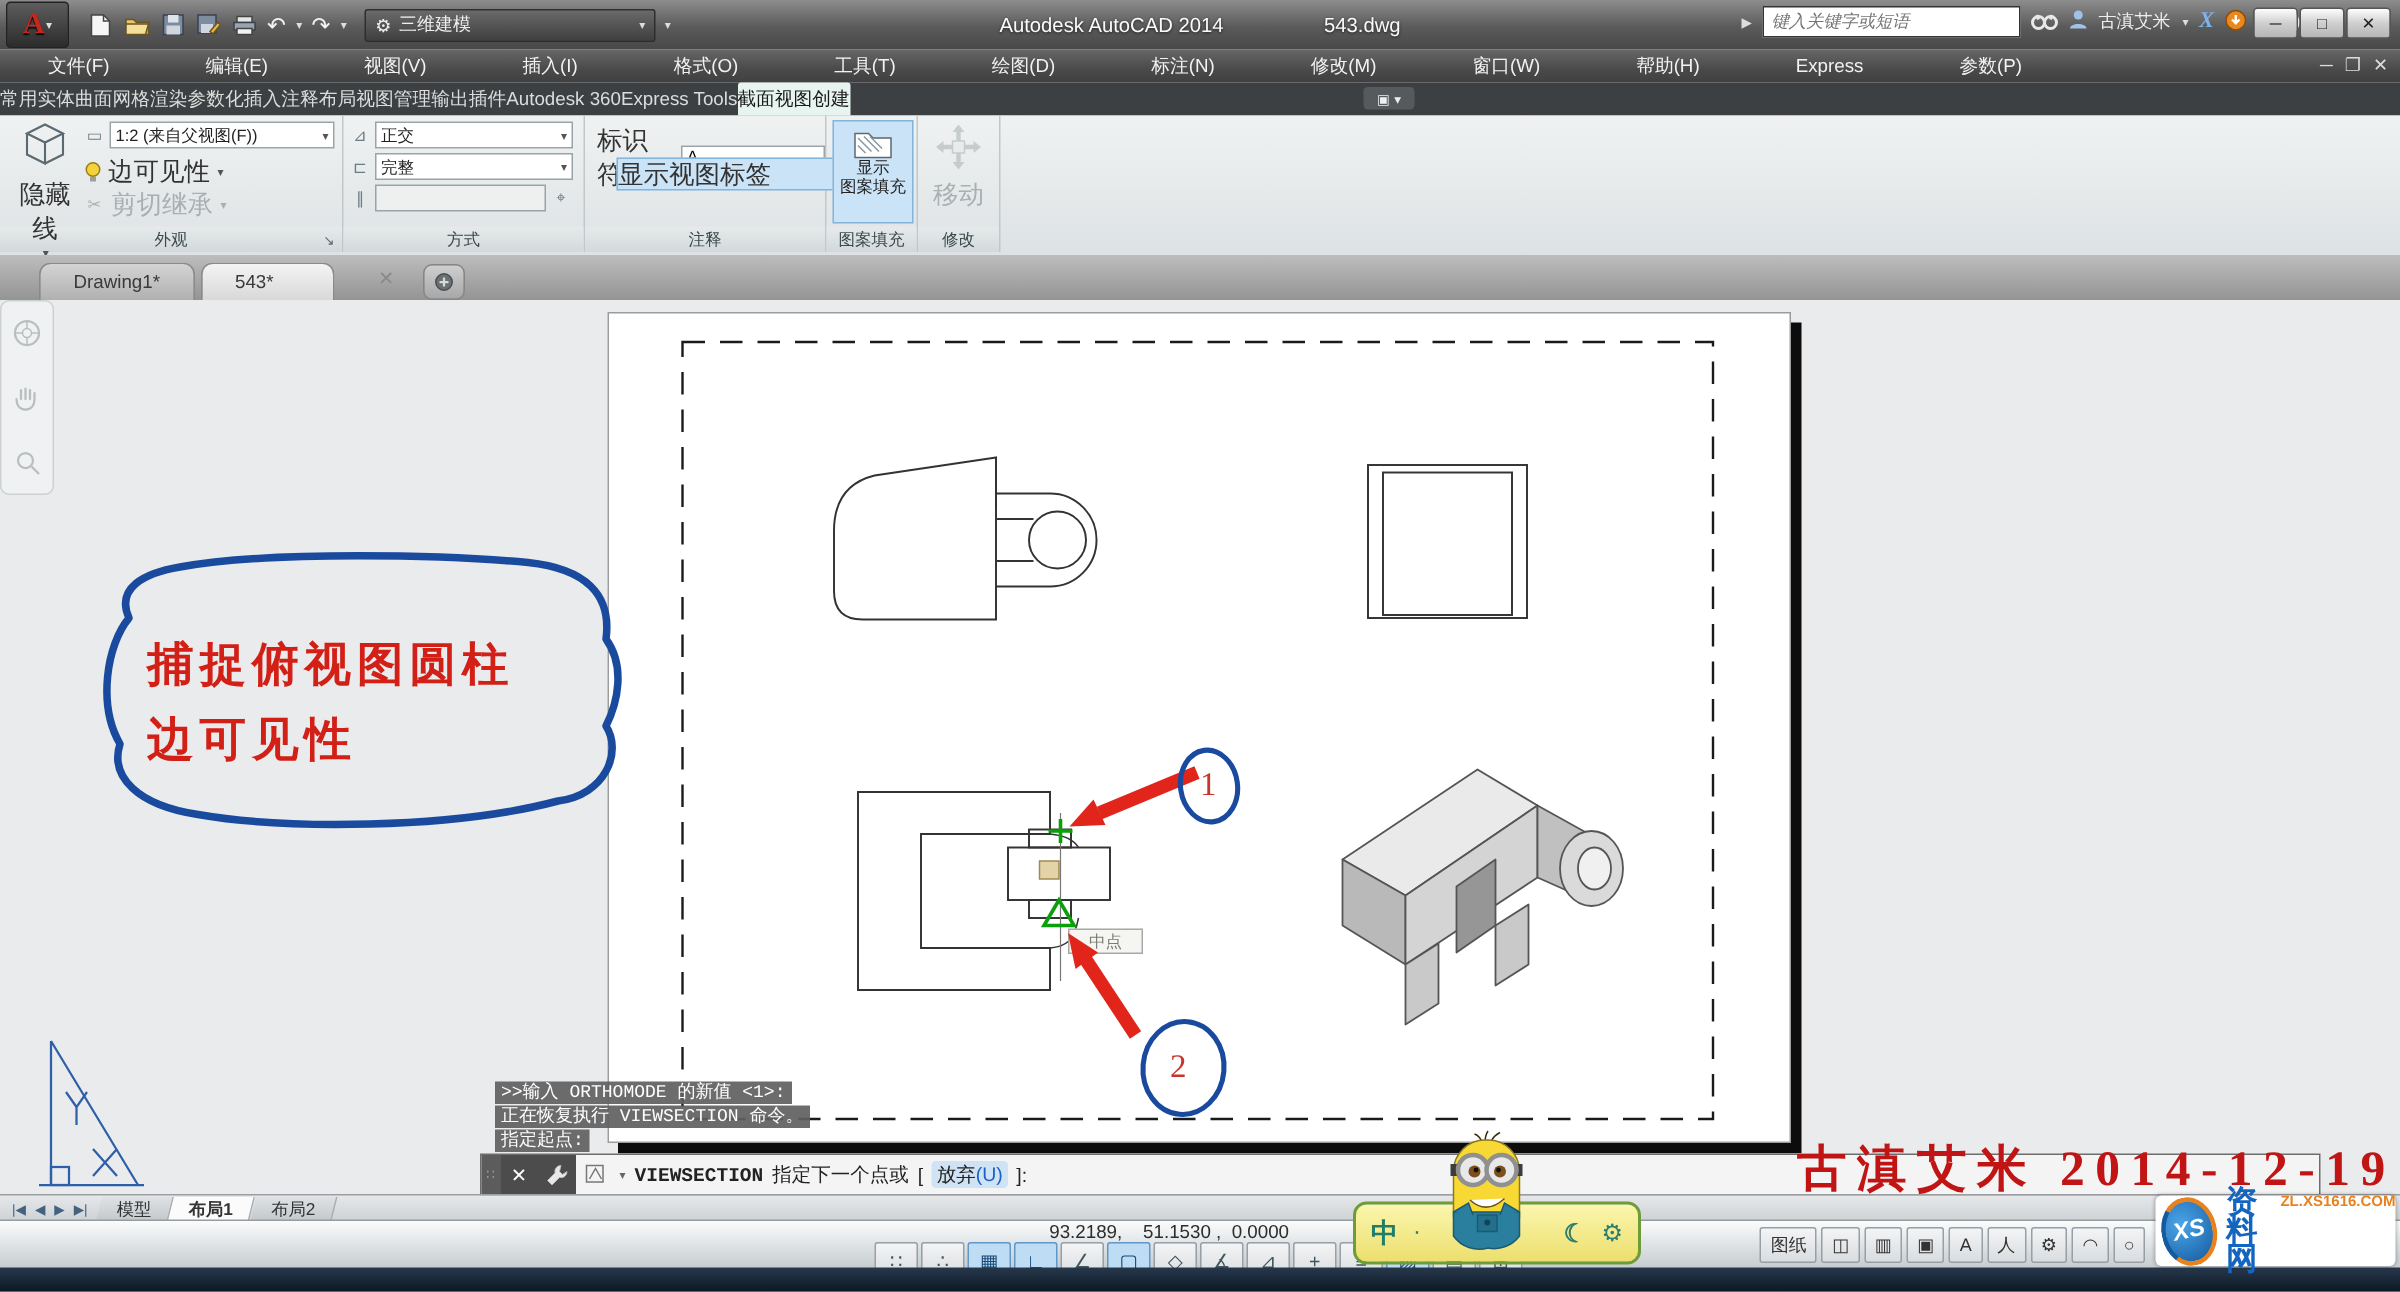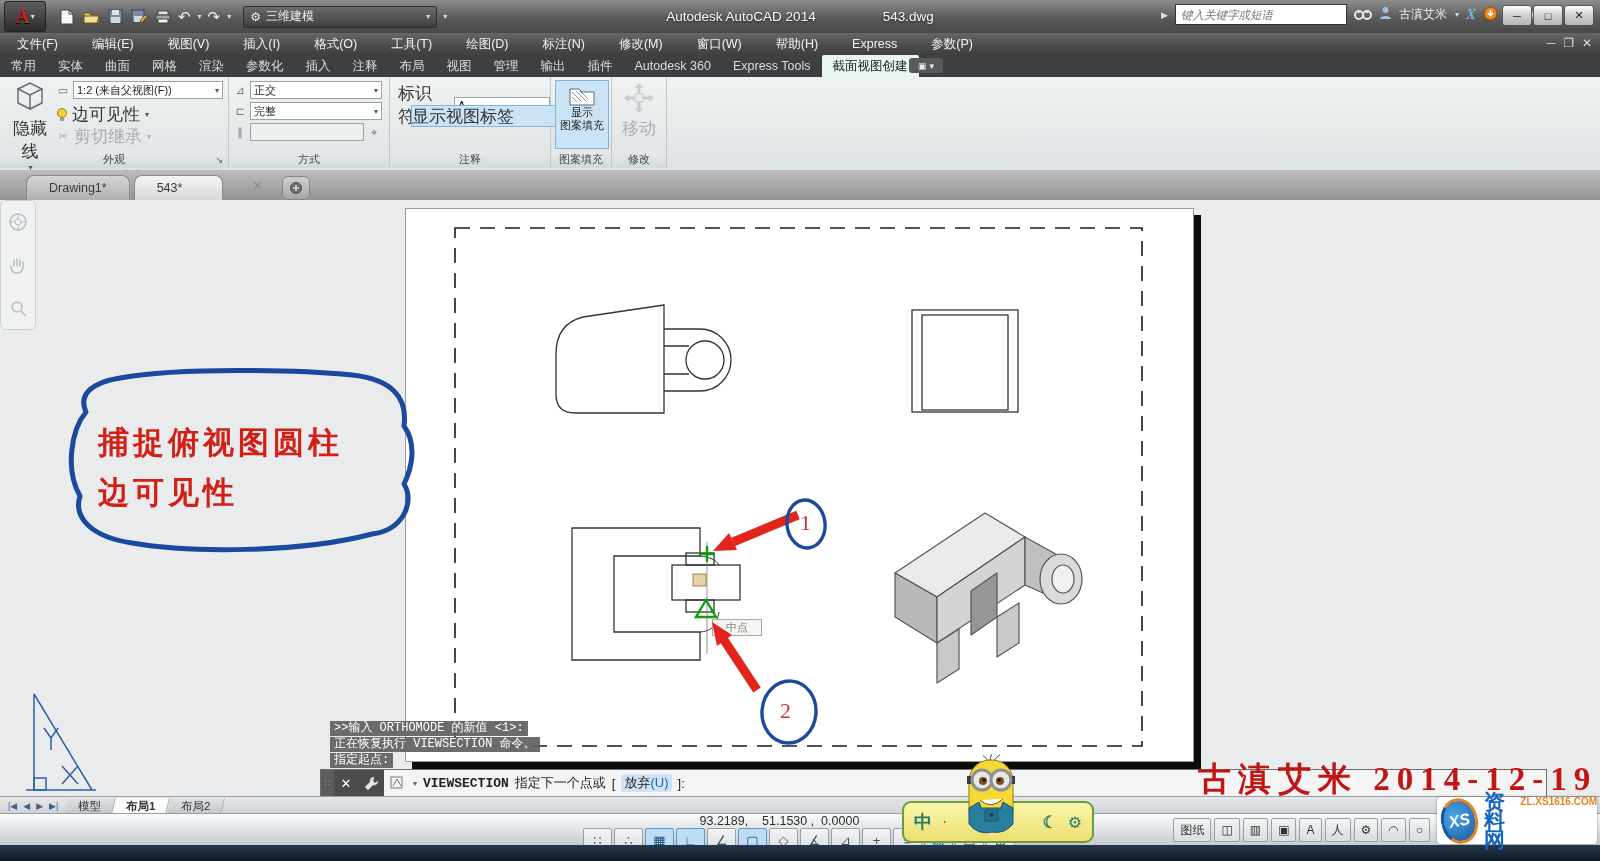--- a/index.html
+++ b/index.html
@@ -18,26 +18,26 @@
   #workspace{margin-left:12px;height:20px;background:linear-gradient(#6a6a6a,#3f3f3f);border:1px solid #2e2e2e;border-radius:2px;display:flex;align-items:center;padding:0 6px;gap:5px;width:180px;color:#eee;font-size:12px;}
   #title-center{position:absolute;left:0;right:0;top:0;height:33px;display:flex;align-items:center;justify-content:center;gap:67px;pointer-events:none;font-size:13.5px;color:#fafafa;text-shadow:0 1px 2px #222;}
   #infocenter{position:absolute;right:55px;top:4px;display:flex;align-items:center;gap:7px;}
   #search-box{width:160px;height:19px;border:1px solid #333;background:#fff;font-size:11.5px;font-style:italic;color:#888;padding:0 5px;}
   .tb-user{color:#eee;font-size:12px;}
   #win-controls{position:absolute;right:6px;top:5px;display:flex;gap:1px;}
   .winbtn{width:28px;height:19px;background:linear-gradient(#fdfdfd,#cfcfcf 50%,#b5b5b5);border:1px solid #555;border-radius:3px;display:flex;align-items:center;justify-content:center;font-size:11px;color:#222;}
 
   
   #menubar{left:0;top:33px;width:1600px;height:22px;background:linear-gradient(#676767,#4a4a4a 60%,#404040);display:flex;align-items:center;color:#f2f2f2;font-size:12.5px;}
-  #menubar .mitem{padding:0 17px;height:22px;display:flex;align-items:center;}
+  #menubar .mitem{padding:0 32px;height:22px;display:flex;align-items:center;}
   #doc-controls{position:absolute;right:8px;top:36px;display:flex;gap:8px;color:#ddd;font-size:12px;}
 
   
   #ribbontabs{left:0;top:55px;width:1600px;height:22px;background:#3d4042;display:flex;align-items:flex-end;color:#dcdcdc;font-size:12.5px;}
-  .rtab{padding:3px 11px;height:16px;display:flex;align-items:center;}
+  .rtab{padding:3px 0;height:16px;display:flex;align-items:center;}
   .rtab.active{background:#e7f4f0;color:#1b1b1b;border-radius:2px 2px 0 0;}
   #rtab-overflow{margin-left:14px;margin-bottom:2px;width:34px;height:15px;background:#565a5c;border-radius:3px;display:flex;align-items:center;justify-content:center;gap:3px;color:#eee;font-size:9px;}
 
   
   #ribbonbody{left:0;top:77px;width:1600px;height:93px;background:linear-gradient(#f0f2f2,#dde2e4);border-bottom:2px solid #8fd2c7;display:flex;}
   .rpanel{height:91px;border-right:1px solid #c2c8ca;display:flex;flex-direction:column;position:relative;}
   .rpanel .content{flex:1;padding:4px 6px 0 6px;position:relative;}
   .rpanel .plabel{height:17px;background:linear-gradient(#e6eaeb,#d3d9db);font-size:11px;color:#3c4a4d;display:flex;align-items:center;justify-content:center;gap:4px;}
   .combo{background:#fff;border:1px solid #98a4a8;height:16px;display:flex;align-items:center;font-size:11px;color:#222;padding:0 3px;justify-content:space-between;}
   .combo .caret{color:#555;}

